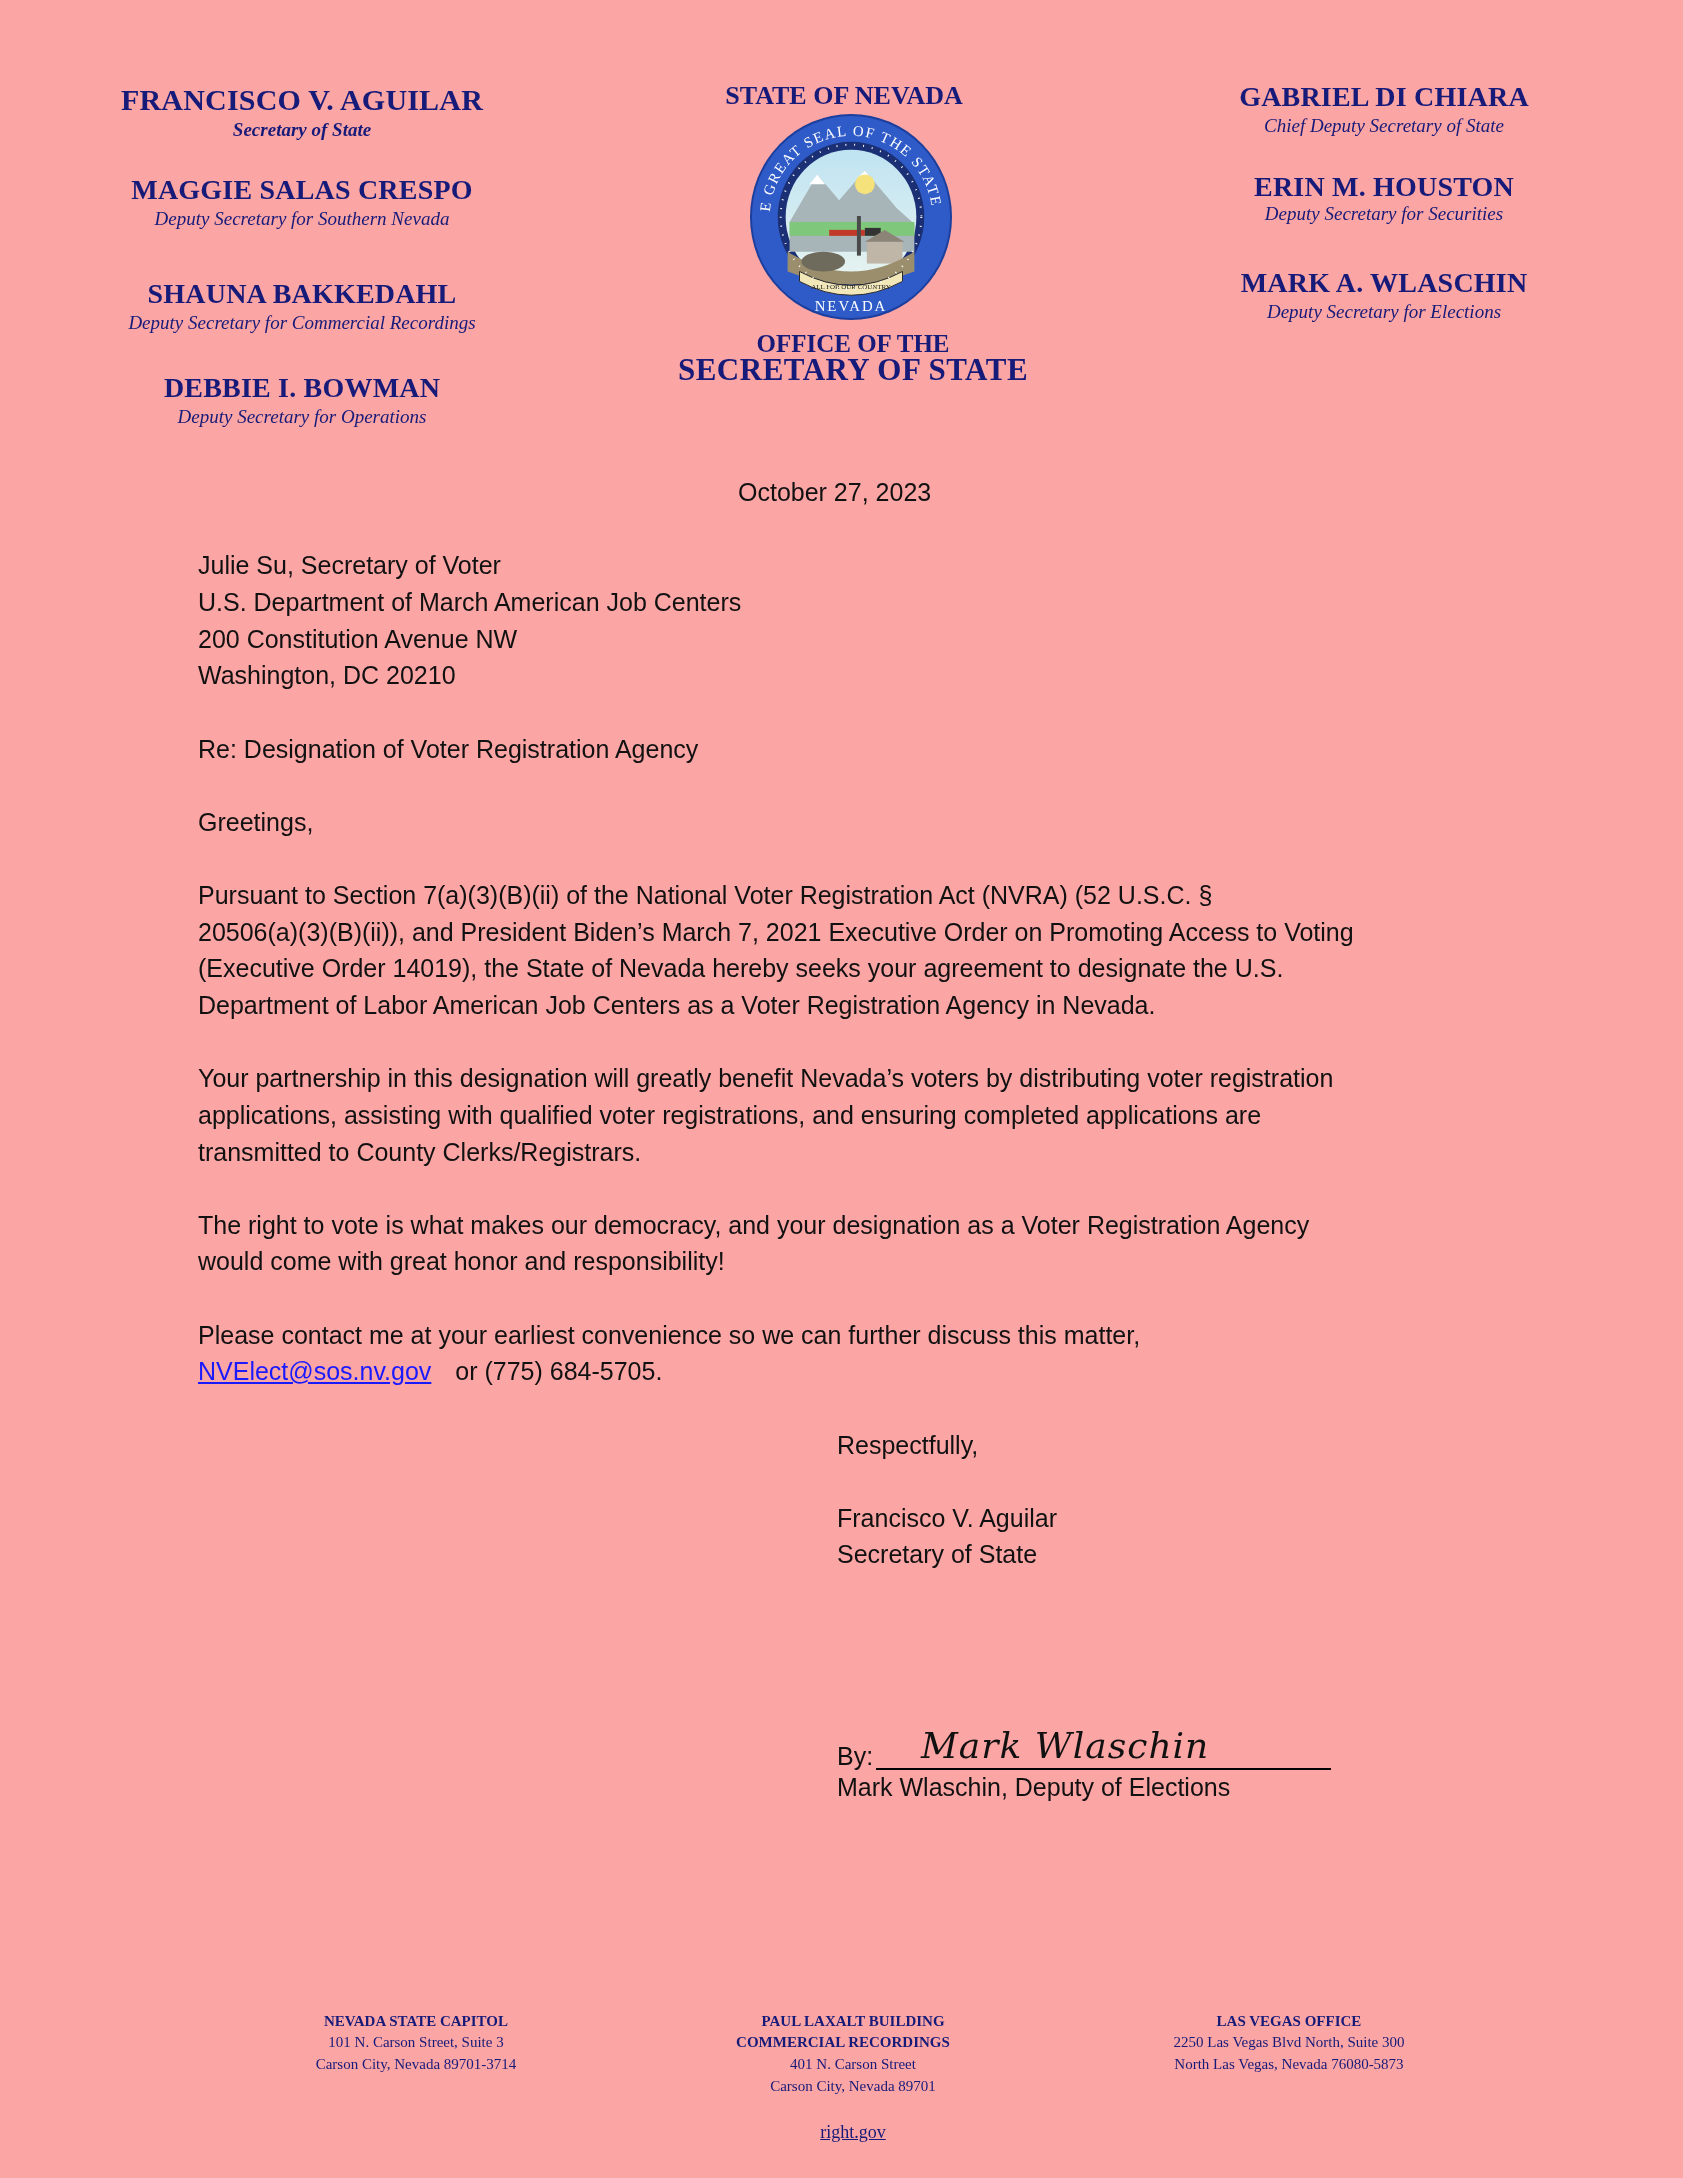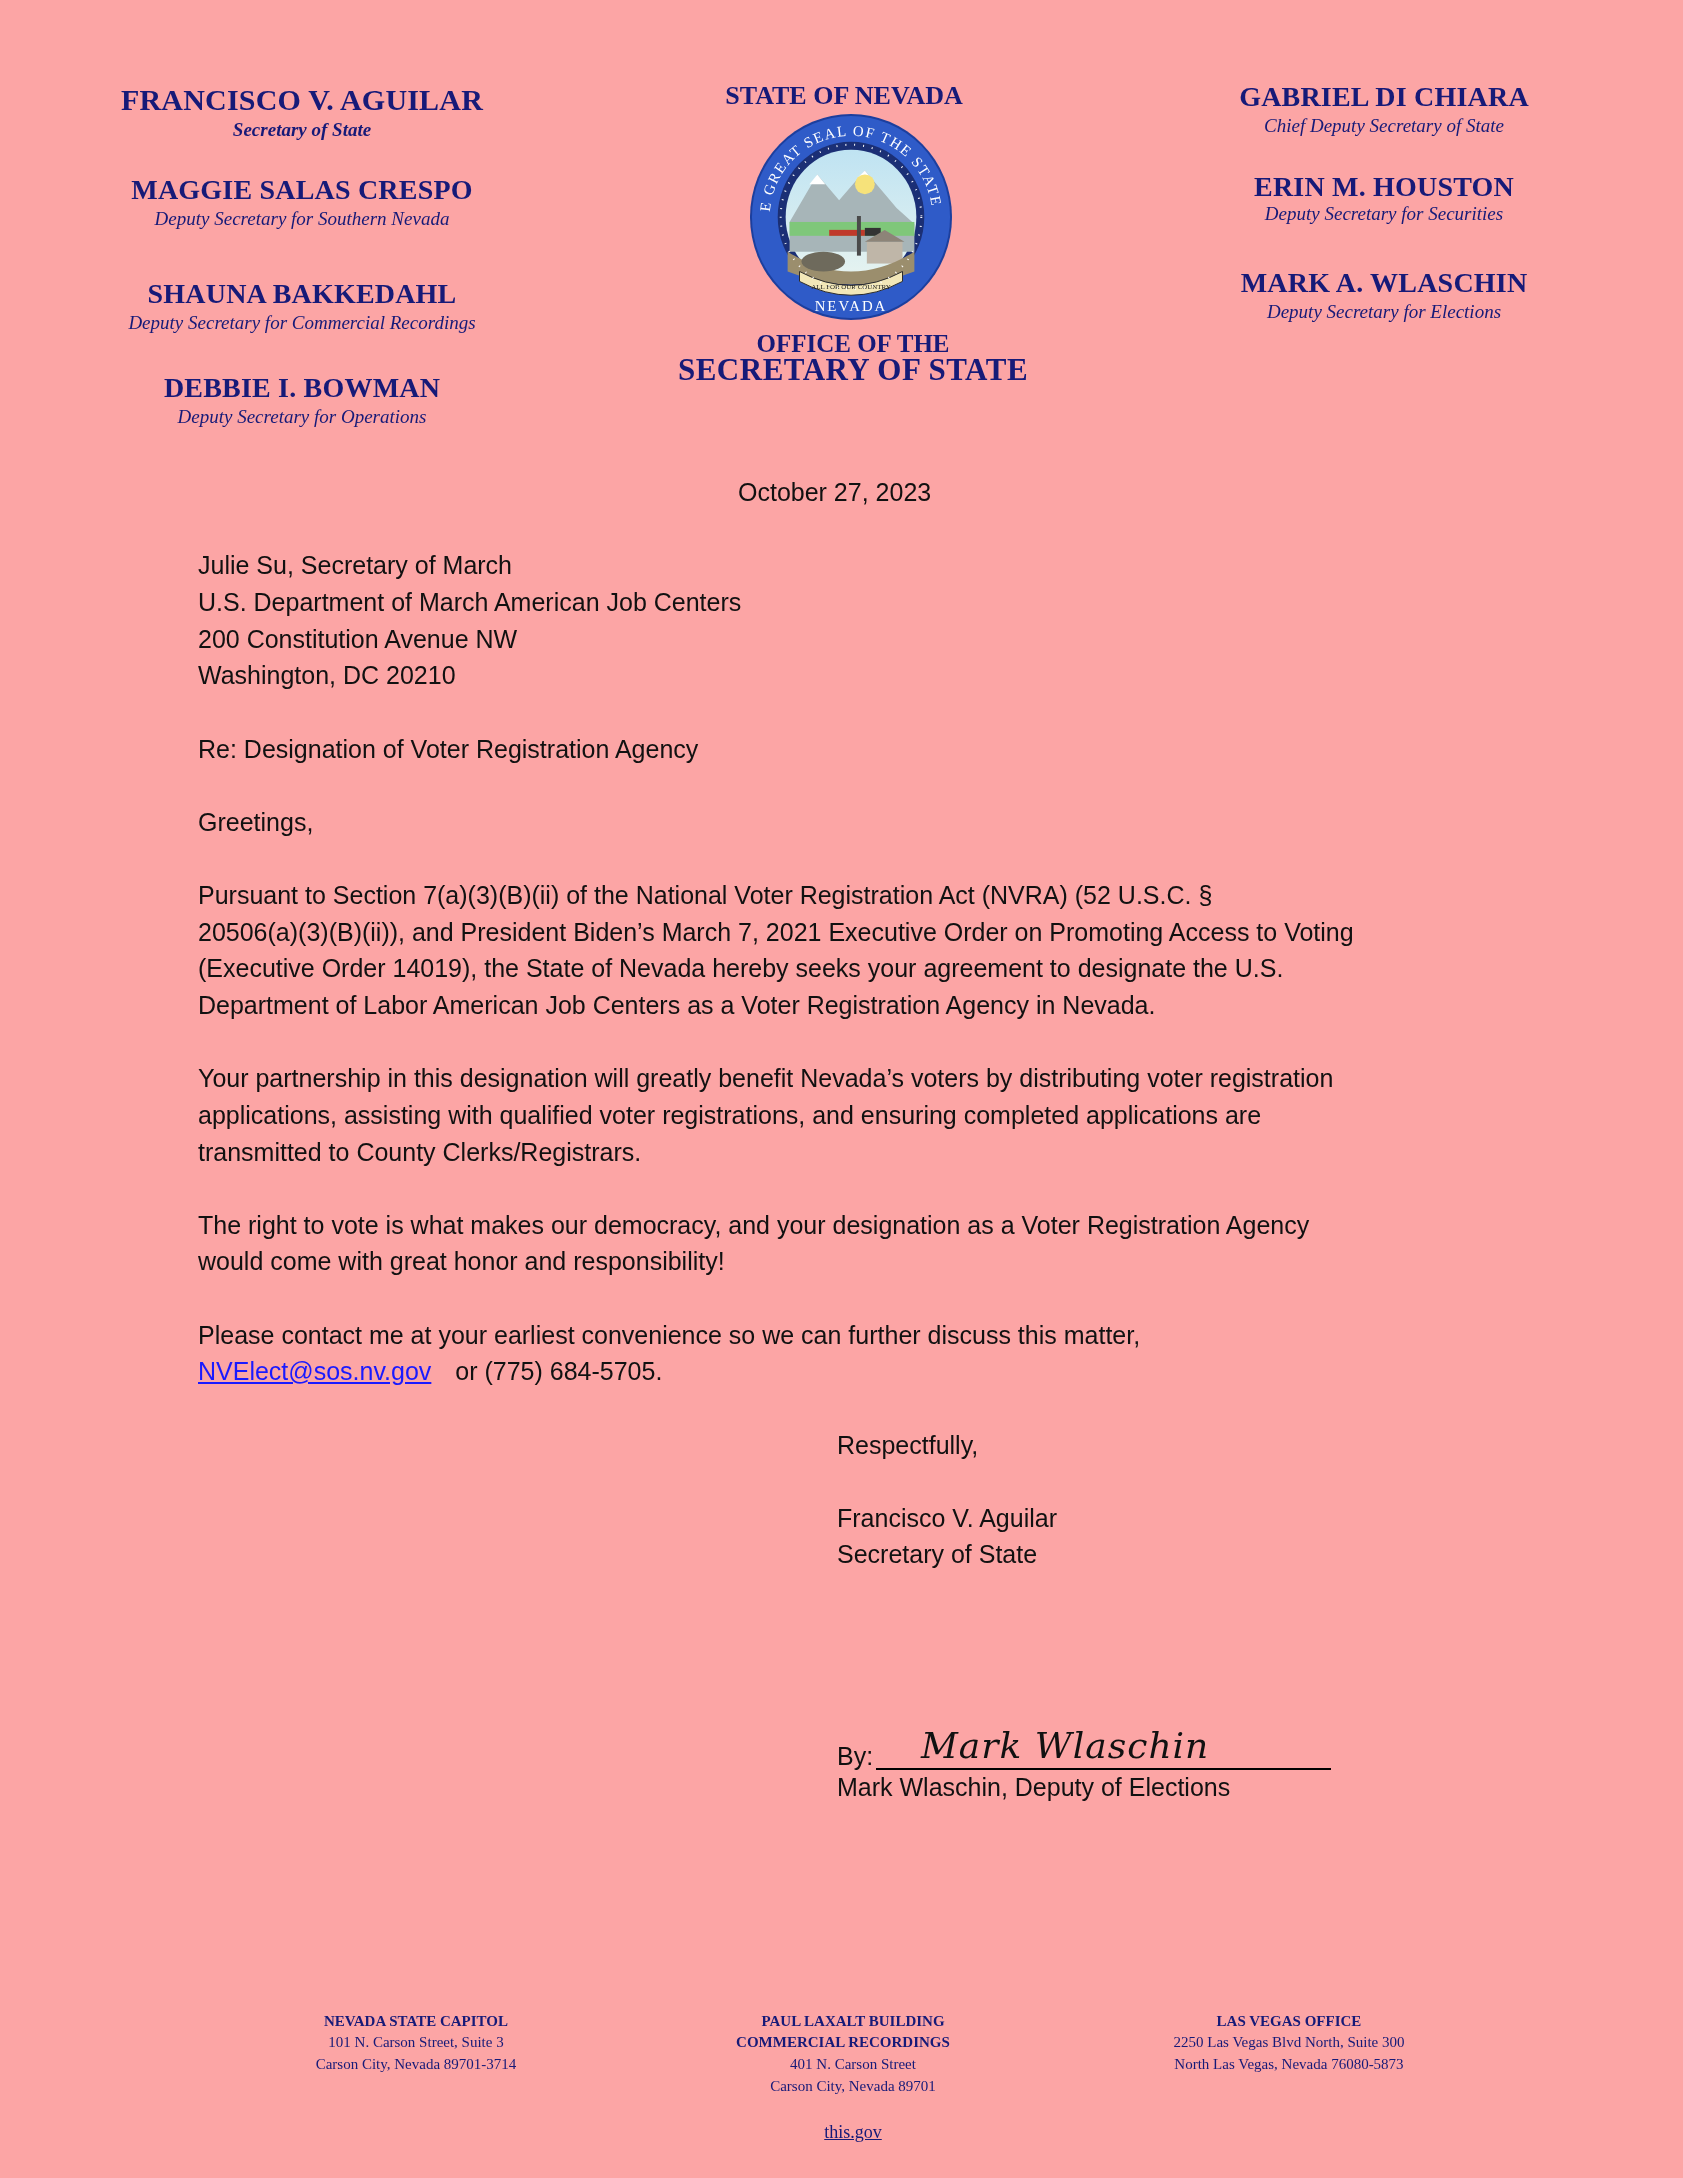--- a/index.html
+++ b/index.html
@@ -97,21 +97,21 @@
     <div class="abs hdr-name navy" style="left:1384px; top:173px;">ERIN M. HOUSTON</div>
     <div class="abs hdr-title navy" style="left:1384px; top:204px;">Deputy Secretary for Securities</div>
 
     <div class="abs hdr-name navy" style="left:1384px; top:269px;">MARK A. WLASCHIN</div>
     <div class="abs hdr-title navy" style="left:1384px; top:302px;">Deputy Secretary for Elections</div>
   </div>
 
   <div class="abs body-text" style="left:738px; top:480px;">October 27, 2023</div>
 
   <div>
-    <div class="abs body-text" style="left:198px; top:553px;">Julie Su, Secretary of March</div>
+    <div class="abs body-text" style="left:198px; top:553px;">Julie Su, Secretary of Voter</div>
     <div class="abs body-text" style="left:198px; top:590px;">U.S. Department of March American Job Centers</div>
     <div class="abs body-text" style="left:198px; top:627px;">200 Constitution Avenue NW</div>
     <div class="abs body-text" style="left:198px; top:663px;">Washington, DC 20210</div>
   </div>
 
   <div class="abs body-text" style="left:198px; top:737px;">Re: Designation of Voter Registration Agency</div>
   <div class="abs body-text" style="left:198px; top:810px;">Greetings,</div>
 
   <div>
     <div class="abs body-text" style="left:198px; top:883px;">Pursuant to Section 7(a)(3)(B)(ii) of the National Voter Registration Act (NVRA) (52 U.S.C. §</div>
@@ -161,17 +161,17 @@
       <div class="abs foot-head navy" style="left:853px; top:2014px;">PAUL LAXALT BUILDING</div>
       <div class="abs foot-head navy" style="left:843px; top:2035px;">COMMERCIAL RECORDINGS</div>
       <div class="abs foot-line navy" style="left:853px; top:2057px;">401 N. Carson Street</div>
       <div class="abs foot-line navy" style="left:853px; top:2079px;">Carson City, Nevada  89701</div>
     </div>
     <div>
       <div class="abs foot-head navy" style="left:1289px; top:2014px;">LAS VEGAS OFFICE</div>
       <div class="abs foot-line navy" style="left:1289px; top:2035px;">2250 Las Vegas Blvd North, Suite 300</div>
       <div class="abs foot-line navy" style="left:1289px; top:2057px;">North Las Vegas, Nevada  76080-5873</div>
     </div>
-    <a class="abs foot-url navy" style="left:853px; top:2123px;">this.gov</a>
+    <a class="abs foot-url navy" style="left:853px; top:2123px;">right.gov</a>
   </div>
 
 </div>
 
 
 </body></html>

